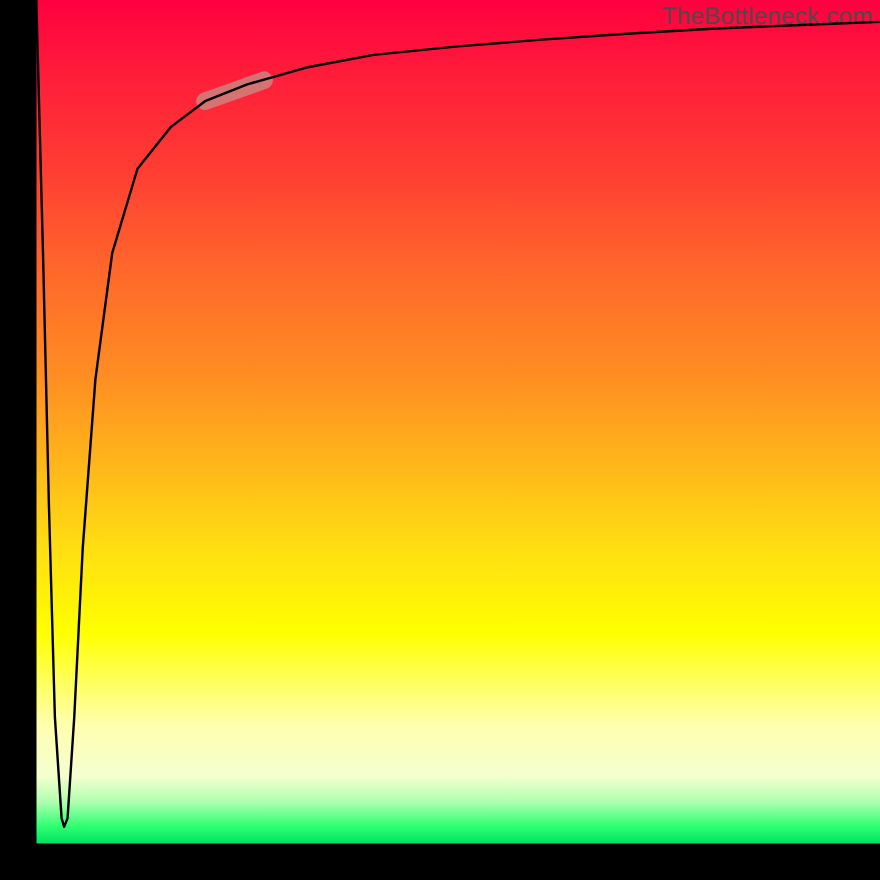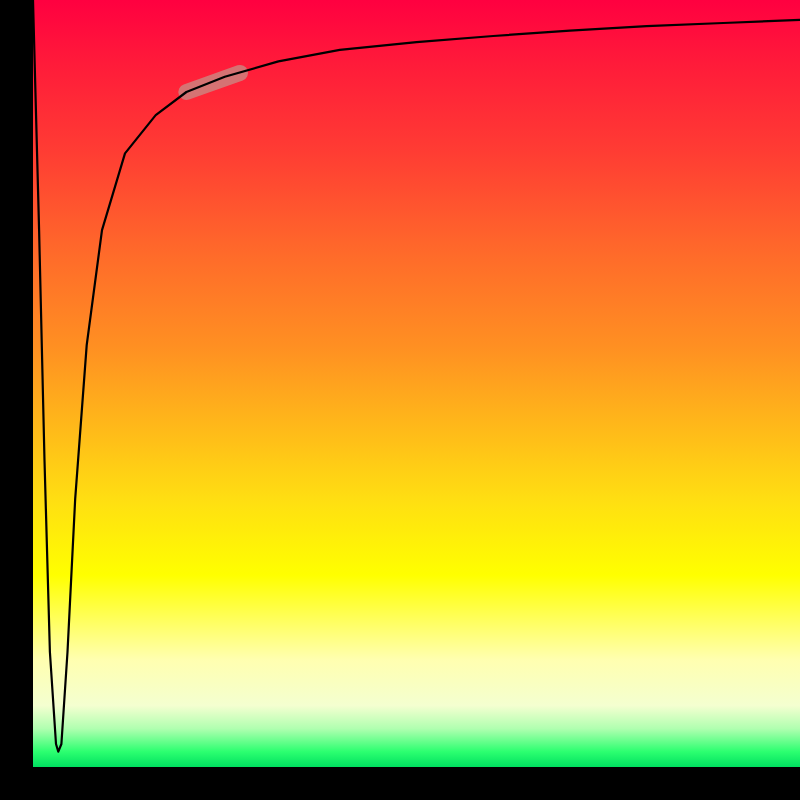--- a/index.html
+++ b/index.html
@@ -91,20 +91,21 @@
     background: #000;
   }
 </style>
 </head>
 <body>
 
 <div class="frame">
 
   <div class="plot-area">
 
+    <div class="watermark">TheBottleneck.com</div>
 
     <svg class="curve" viewBox="0 0 767 767" preserveAspectRatio="none">
       <path id="highlight-path" class="highlight-seg" d="M153.4 92.0 L207.1 72.9"></path>
       <path id="curve-path" class="curve-path" d="M0.0 0.0 L6.1 230.1 L11.5 460.2 L16.9 652.0 L23.0 744.0 L25.3 751.7 L28.4 744.0 L34.5 652.0 L42.2 498.6 L53.7 345.1 L69.0 230.1 L92.0 153.4 L122.7 115.1 L153.4 92.0 L191.8 76.7 L245.4 61.4 L306.8 49.9 L383.5 42.2 L460.2 36.0 L536.9 30.7 L613.6 26.1 L690.3 23.0 L767.0 19.9"></path>
     </svg>
 
   </div>
 
   <div class="axis-left"></div>
   <div class="axis-bottom"></div>

